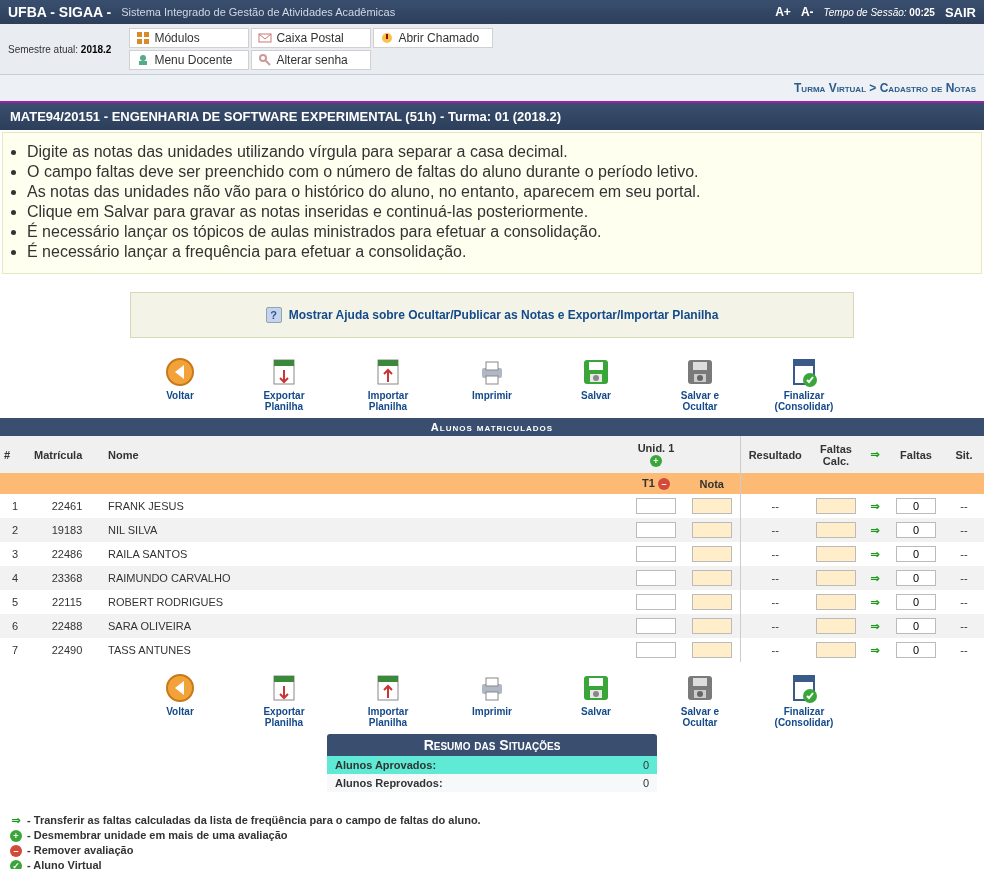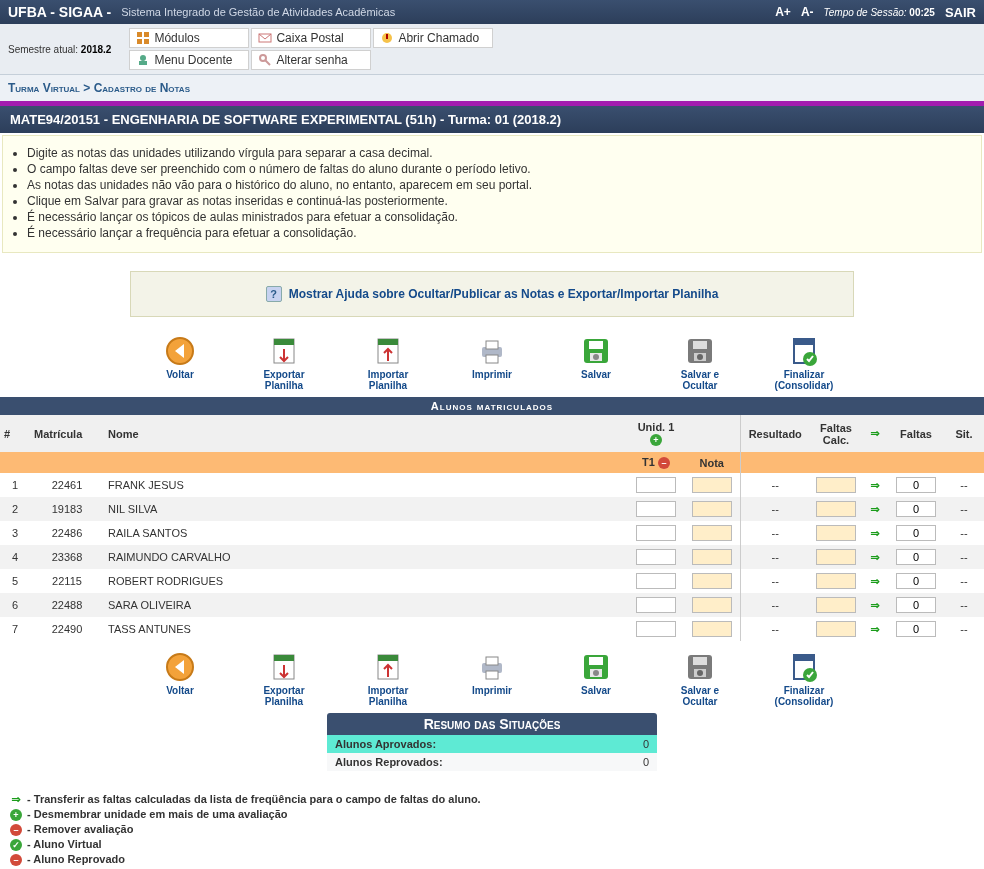--- a/index.html
+++ b/index.html
@@ -14,23 +14,23 @@
 .topbar .exit { font-weight:bold; cursor:pointer; font-size:13px; }
 .userbar { background:#e9edf2; border-bottom:1px solid #c5cfd9; display:flex; padding:4px 8px; font-size:10px; }
 .userbar .left { flex:1; }
 .userbar .left .name { font-variant:small-caps; font-weight:bold; color:#444; font-size:10px; }
 .userbar .left .dept { color:#555; font-size:10px; margin-top:2px; }
 .userbar .sem { color:#333; font-size:10px; margin-right:12px; align-self:center; }
 .userbar .sem b { color:#000; }
 .menu-grid { display:grid; grid-template-columns:120px 120px 120px; gap:2px; margin-left:6px; }
 .menu-grid .mg { background:#fff; border:1px solid #d0d0d0; padding:2px 6px; display:flex; align-items:center; gap:4px; font-size:12px; color:#333; cursor:pointer; }
 .menu-grid .mg .ic { width:14px; height:14px; }
-.breadcrumb { background:#edf1f6; padding:6px 8px; font-variant:small-caps; font-weight:bold; font-size:12px; color:#2b5b8a; border-bottom:5px solid #a21caf; }
+.breadcrumb { background:#edf1f6; padding:6px 8px; font-variant:small-caps; font-weight:bold; font-size:12px; color:#2b5b8a; border-bottom:2px solid #a21caf;text-align:right; }
 .titlebar { background:linear-gradient(#3a4f6f,#2c3e5a); color:#fff; padding:6px 10px; font-size:13px; font-weight:bold; }
-.tips { background:#fffff0; border:1px solid #e8e8c0; margin:2px; padding:10px 10px 10px 18px; font-size:12px; color:#333; }
+.tips { background:#fffff0; border:1px solid #e8e8c0; margin:2px; padding:10px 10px 10px 18px; font-size:16px; color:#333; }
 .tips ul { list-style:disc; margin-left:6px; }
 .tips li { margin-bottom:2px; }
 .helpbox { background:#f3f3e8; border:1px solid #d8d8b8; margin:18px 130px; padding:14px; text-align:center; }
 .helpbox a { color:#144a8a; font-weight:bold; font-size:12px; text-decoration:none;text-align:center; }
 .helpbox .qicon { display:inline-block; width:16px; height:16px; background:#c7d2f0; border:1px solid #8aa; color:#2b5b8a; font-weight:bold; text-align:center; line-height:14px; margin-right:4px; border-radius:2px; font-size:11px; }
 .toolbar { display:flex; justify-content:center; gap:28px; margin:10px 0 6px; }
 .toolbar .tb { text-align:center; cursor:pointer; font-size:10px; color:#144a8a; font-weight:bold; width:76px; }
 .toolbar .tb .tbic { width:32px; height:32px; margin:0 auto 2px; }
 .section-h { background:#3a4f6f; color:#fff; text-align:center; padding:3px; font-variant:small-caps; font-weight:bold; font-size:11px; letter-spacing:1px; }
 table.grades { width:100%; border-collapse:collapse; font-size:11px; }

